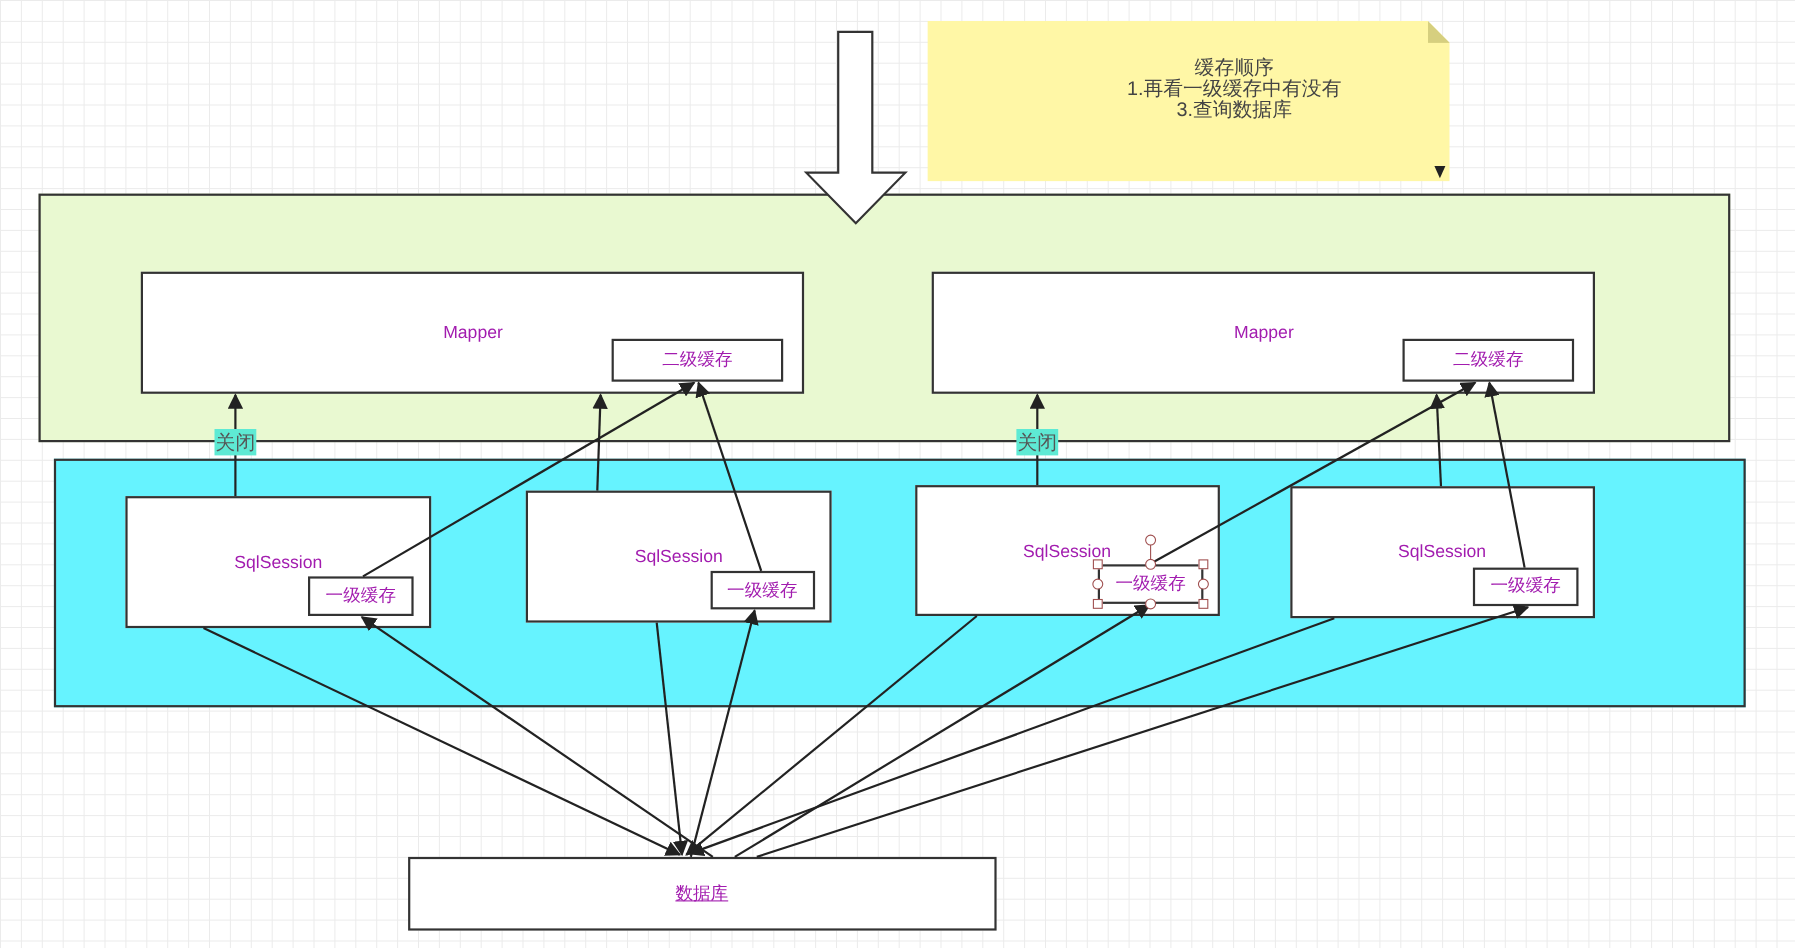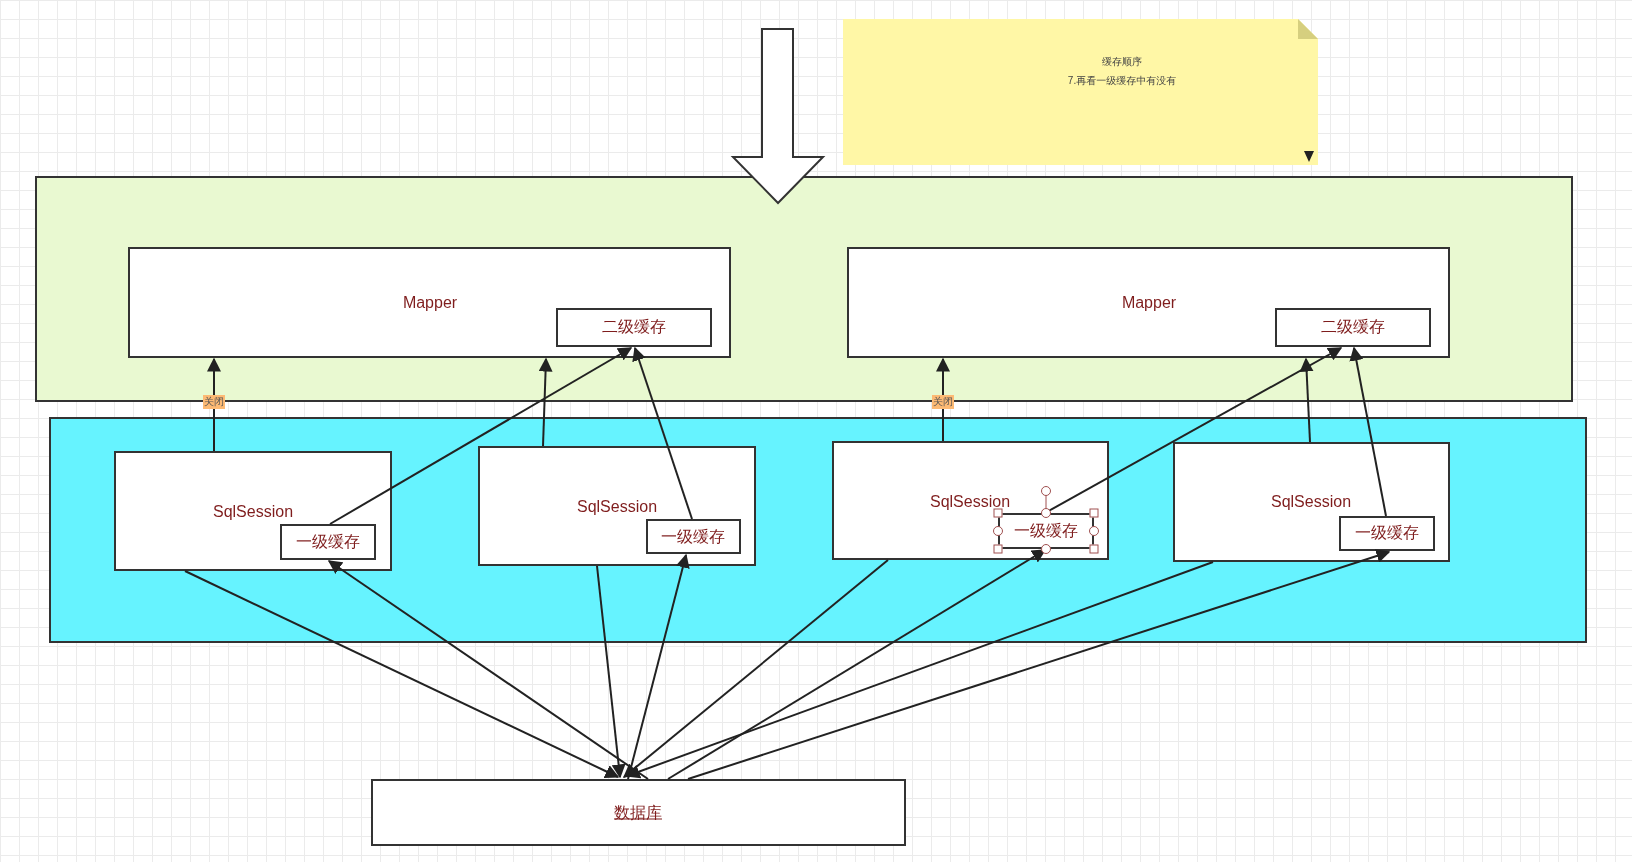--- a/index.html
+++ b/index.html
@@ -6,56 +6,57 @@
   body {
     width:1632px; height:862px; overflow:hidden; position:relative;
     background-color:#ffffff;
     background-image:
       linear-gradient(to right, #ebebeb 1px, transparent 1px),
       linear-gradient(to bottom, #ebebeb 1px, transparent 1px);
     background-size:19px 19px;
     font-family:"Liberation Sans", "DejaVu Sans", sans-serif;
   }
   .box { position:absolute; box-sizing:border-box; border:2px solid #333333; }
-  .lbl { position:absolute; color:#7f1d1d; font-size:16px; white-space:nowrap; transform:translate(-50%,-50%); }
+  .lbl { position:absolute; color:#a21caf; font-size:16px; white-space:nowrap; transform:translate(-50%,-50%); }
   .small-lbl { font-size:16px; }
   #canvas { position:absolute; left:0; top:0; }
   .note {
     position:absolute; left:843px; top:19px; width:475px; height:146px;
     background:#fff7a6;
     clip-path: polygon(0 0, calc(100% - 20px) 0, 100% 20px, 100% 100%, 0 100%);
   }
   .note-fold {
     position:absolute; left:1298px; top:19px; width:20px; height:20px;
     background:#d6cf7f;
     clip-path: polygon(0 0, 100% 100%, 0 100%);
   }
   .note-text {
     position:absolute; left:843px; top:52px; width:558px; text-align:center;
-    color:#444444; font-size:10px; line-height:19px;
+    color:#444444; font-size:18px; line-height:19px;
   }
   .note-marker {
     position:absolute; left:1304px; top:151px; width:0; height:0;
     border-left:5px solid transparent; border-right:5px solid transparent; border-top:11px solid #222;
   }
   .edge-label {
-    position:absolute; background:#fdba74; color:#555; font-size:10px; padding:0 1px;
+    position:absolute; background:#5eead4; color:#555; font-size:18px; padding:0 1px;
     transform:translate(-50%,-50%); white-space:nowrap;
   }
   .handle-sq { position:absolute; width:7px; height:7px; border:1px solid #a05050; background:#fff; transform:translate(-50%,-50%); }
   .handle-ci { position:absolute; width:8px; height:8px; border:1px solid #a05050; background:#fff; border-radius:50%; transform:translate(-50%,-50%); }
 </style>
 </head>
 <body>
 
 <div class="note"></div>
 <div class="note-fold"></div>
 <div class="note-text">
   <div>缓存顺序</div>
-  <div>7.再看一级缓存中有没有</div>
+  <div>1.再看一级缓存中有没有</div>
+  <div>3.查询数据库</div>
 </div>
 <div class="note-marker"></div>
 
 <div class="box" style="left:35px;top:176px;width:1538px;height:226px;background:#e9f9d1;"></div>
 <div class="box" style="left:49px;top:417px;width:1538px;height:226px;background:#66f3ff;"></div>
 
 <div class="box" style="left:128px;top:247px;width:603px;height:111px;background:#fff;"></div>
 <div class="lbl" style="left:430px;top:303px;">Mapper</div>
 <div class="box" style="left:556px;top:308px;width:156px;height:39px;background:#fff;"></div>
 <div class="lbl small-lbl" style="left:634px;top:327px;">二级缓存</div>

